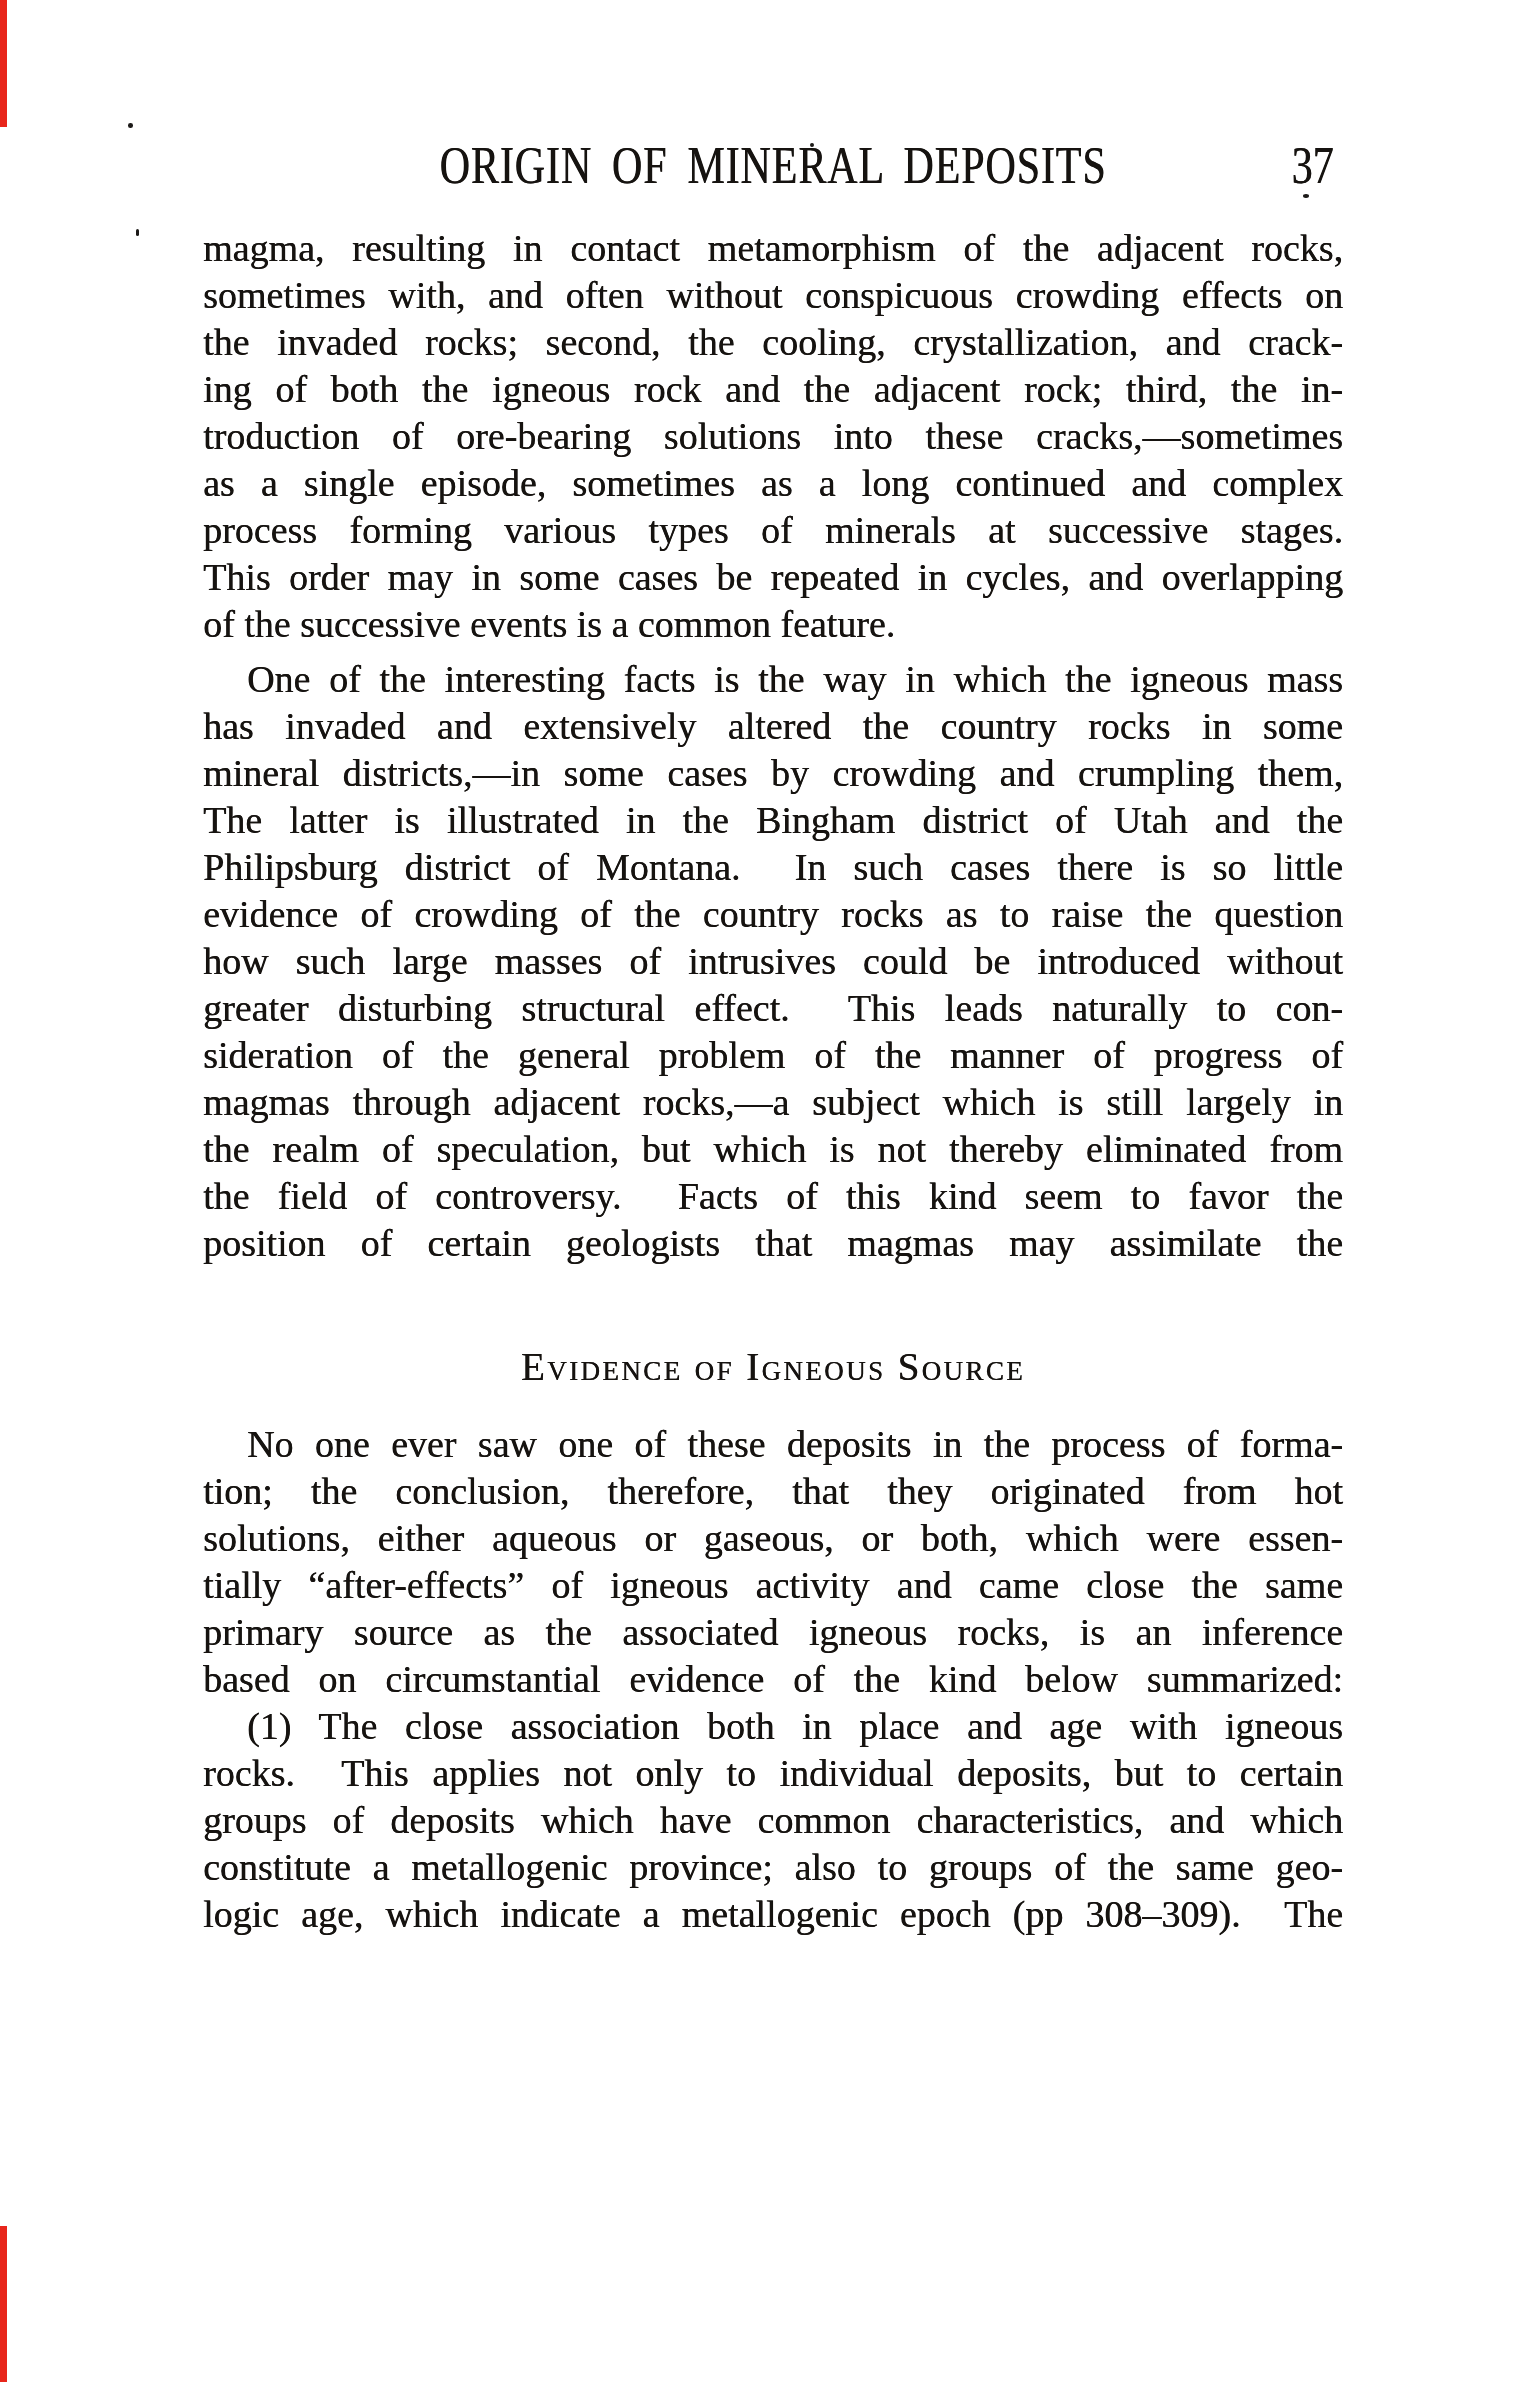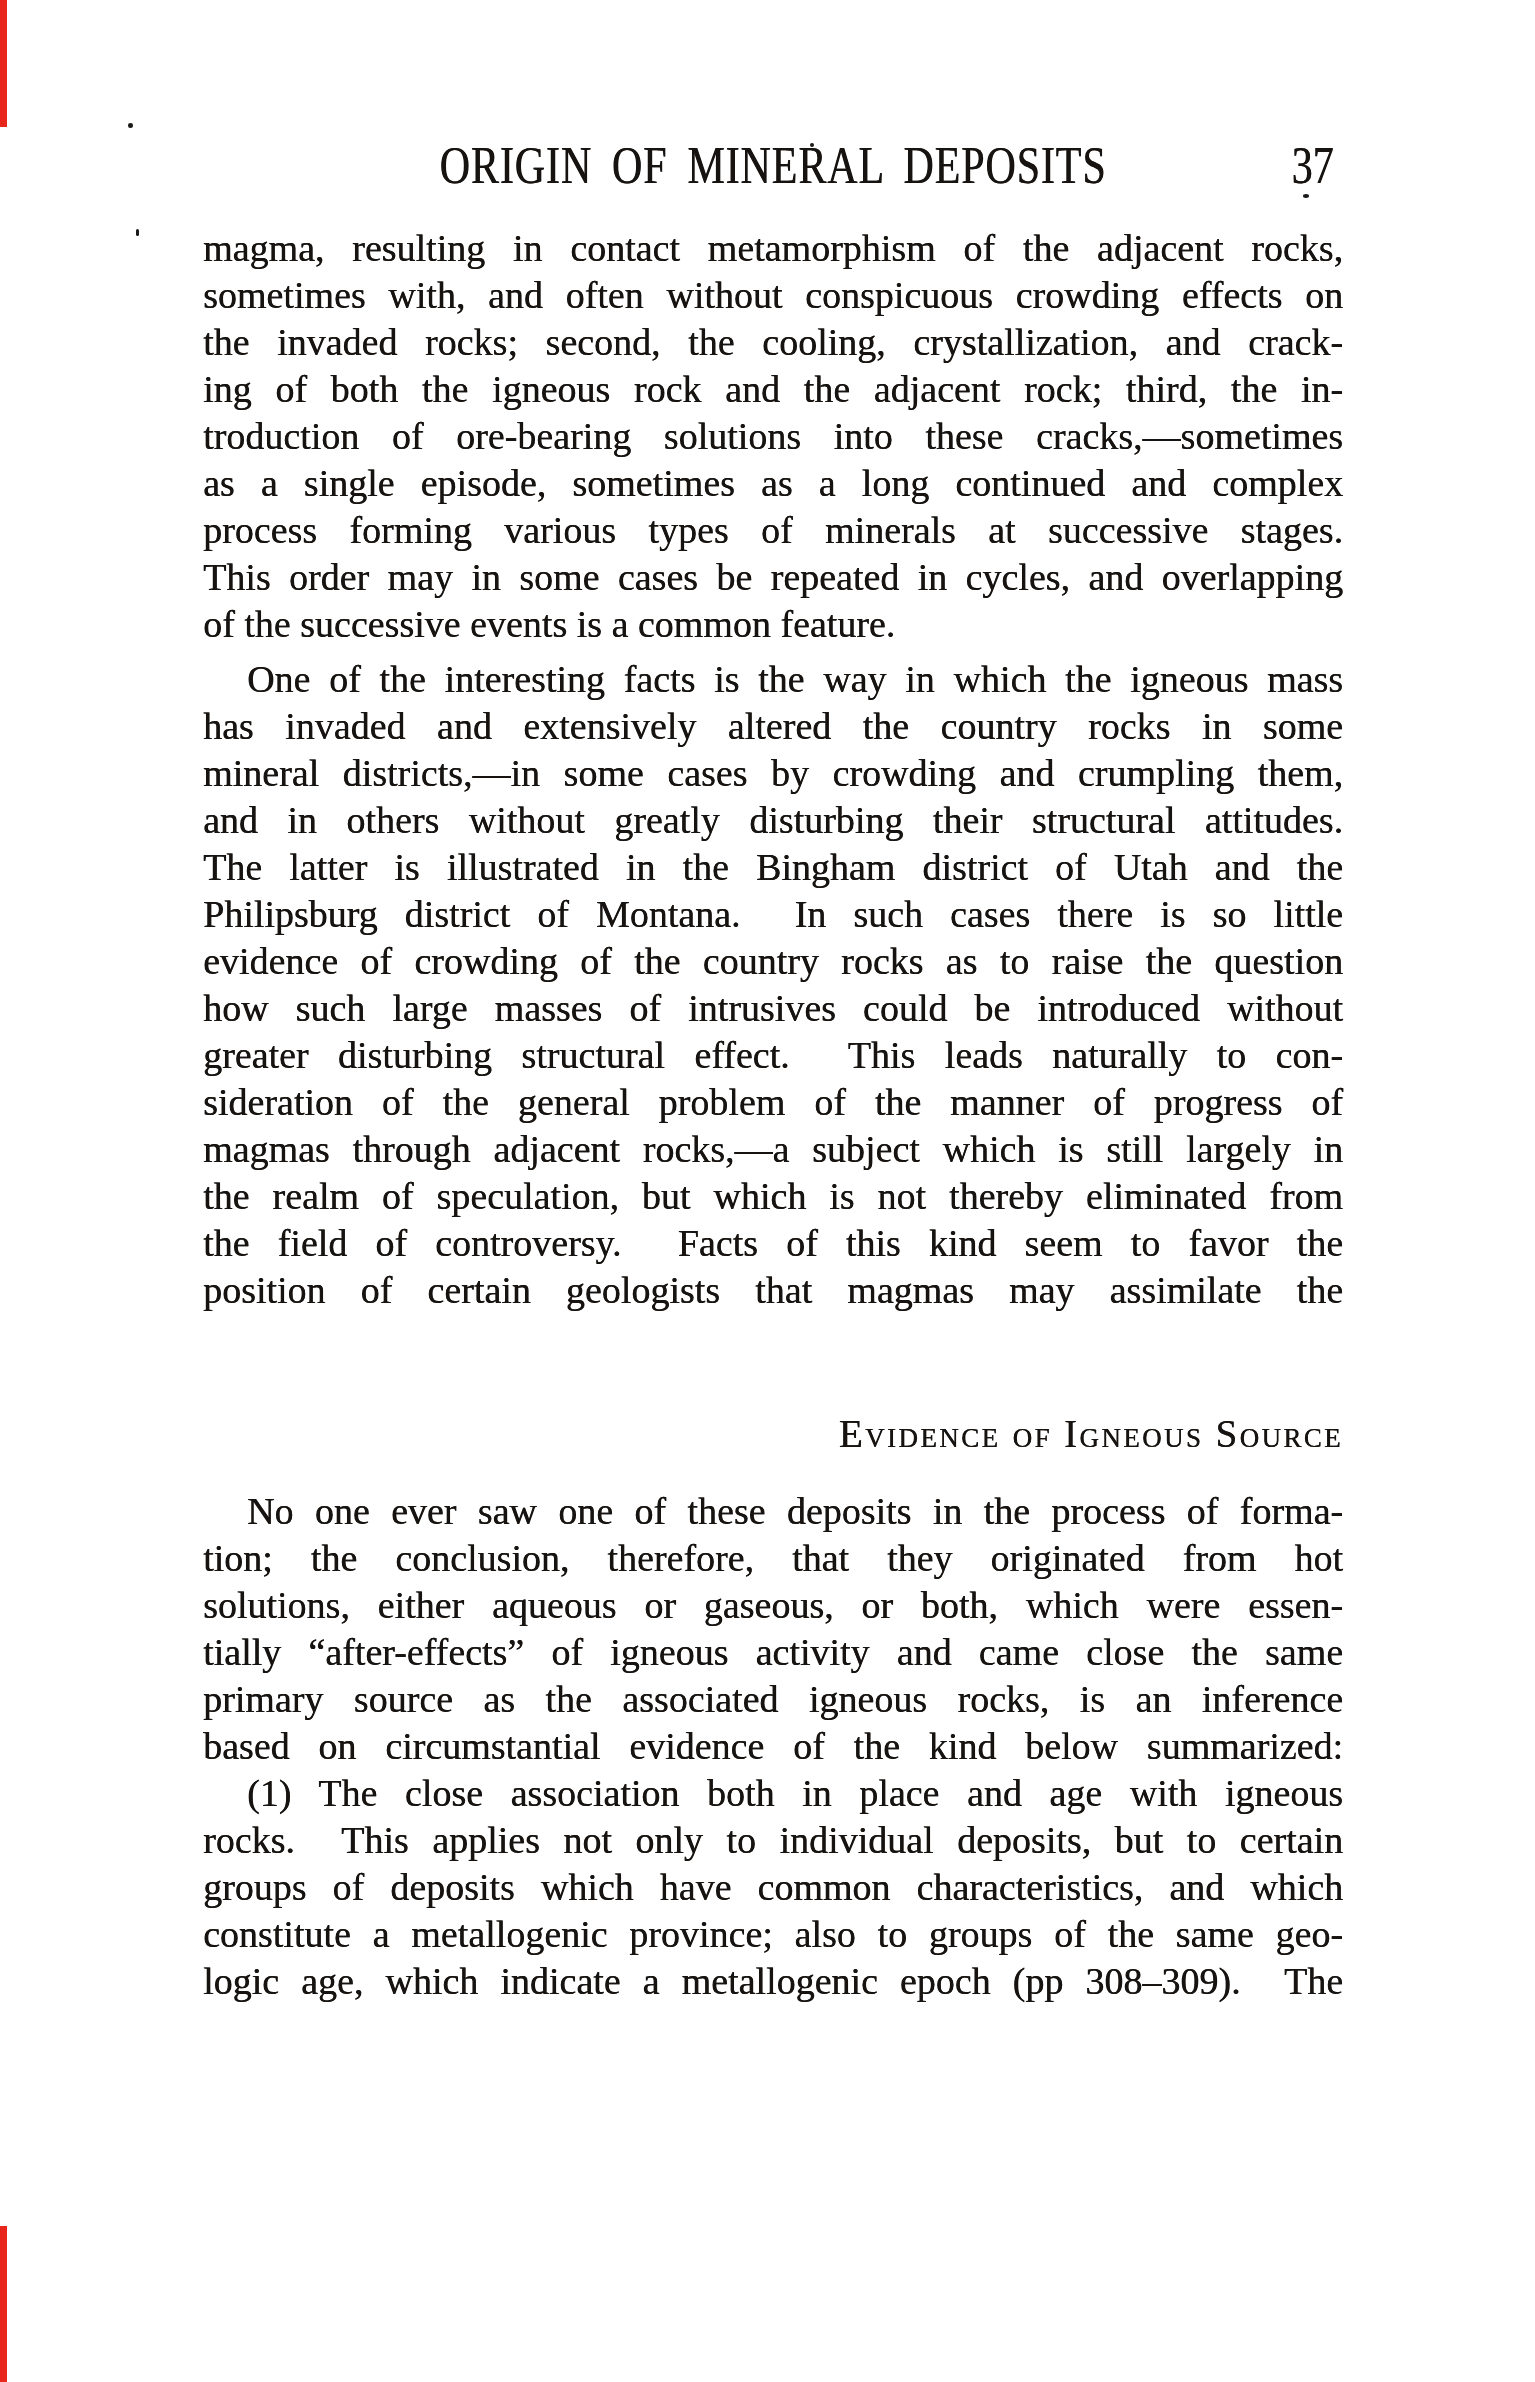--- a/index.html
+++ b/index.html
@@ -38,25 +38,25 @@
     font-size:38px;
     line-height:47px; height:47px;
     text-align:justify; text-align-last:justify;
     text-shadow:0.4px 0 currentColor;
   }
   .line.last { text-align-last:left; }
   .paragraph.indent .line:first-child { text-indent:44px; }
 
   .block-1 { margin-top:8px; }
   .section-heading {
-    margin-top:96px; margin-bottom:31px;
+    margin-top:76px; margin-bottom:31px;
     font-size:39px; line-height:47px;
     font-variant:small-caps;
     letter-spacing:2.4px;
-    text-align:right;
+    text-align:center;
     text-shadow:0.4px 0 currentColor;
   }
 
   
   .edge-mark { position:absolute; left:0; width:6.6px; }
   .edge-mark.top { top:0; height:127px; }
   .edge-mark.bottom { top:2226px; height:157px; }
 
   
   .speck { position:absolute; background:#1c1a18; border-radius:50%; }
@@ -92,21 +92,20 @@
         <div class="line">troduction of ore-bearing solutions into these cracks,—sometimes</div>
         <div class="line">as a single episode, sometimes as a long continued and complex</div>
         <div class="line">process forming various types of minerals at successive stages.</div>
         <div class="line">This order may in some cases be repeated in cycles, and overlapping</div>
         <div class="line last">of the successive events is a common feature.</div>
       </div>
       <div class="paragraph block-1 indent">
         <div class="line">One of the interesting facts is the way in which the igneous mass</div>
         <div class="line">has invaded and extensively altered the country rocks in some</div>
         <div class="line">mineral districts,—in some cases by crowding and crumpling them,</div>
-        <div class="line">and in others without greatly disturbing their structural attitudes.</div>
         <div class="line">The latter is illustrated in the Bingham district of Utah and the</div>
         <div class="line">Philipsburg district of Montana.&nbsp; In such cases there is so little</div>
         <div class="line">evidence of crowding of the country rocks as to raise the question</div>
         <div class="line">how such large masses of intrusives could be introduced without</div>
         <div class="line">greater disturbing structural effect.&nbsp; This leads naturally to con-</div>
         <div class="line">sideration of the general problem of the manner of progress of</div>
         <div class="line">magmas through adjacent rocks,—a subject which is still largely in</div>
         <div class="line">the realm of speculation, but which is not thereby eliminated from</div>
         <div class="line">the field of controversy.&nbsp; Facts of this kind seem to favor the</div>
         <div class="line">position of certain geologists that magmas may assimilate the</div>

